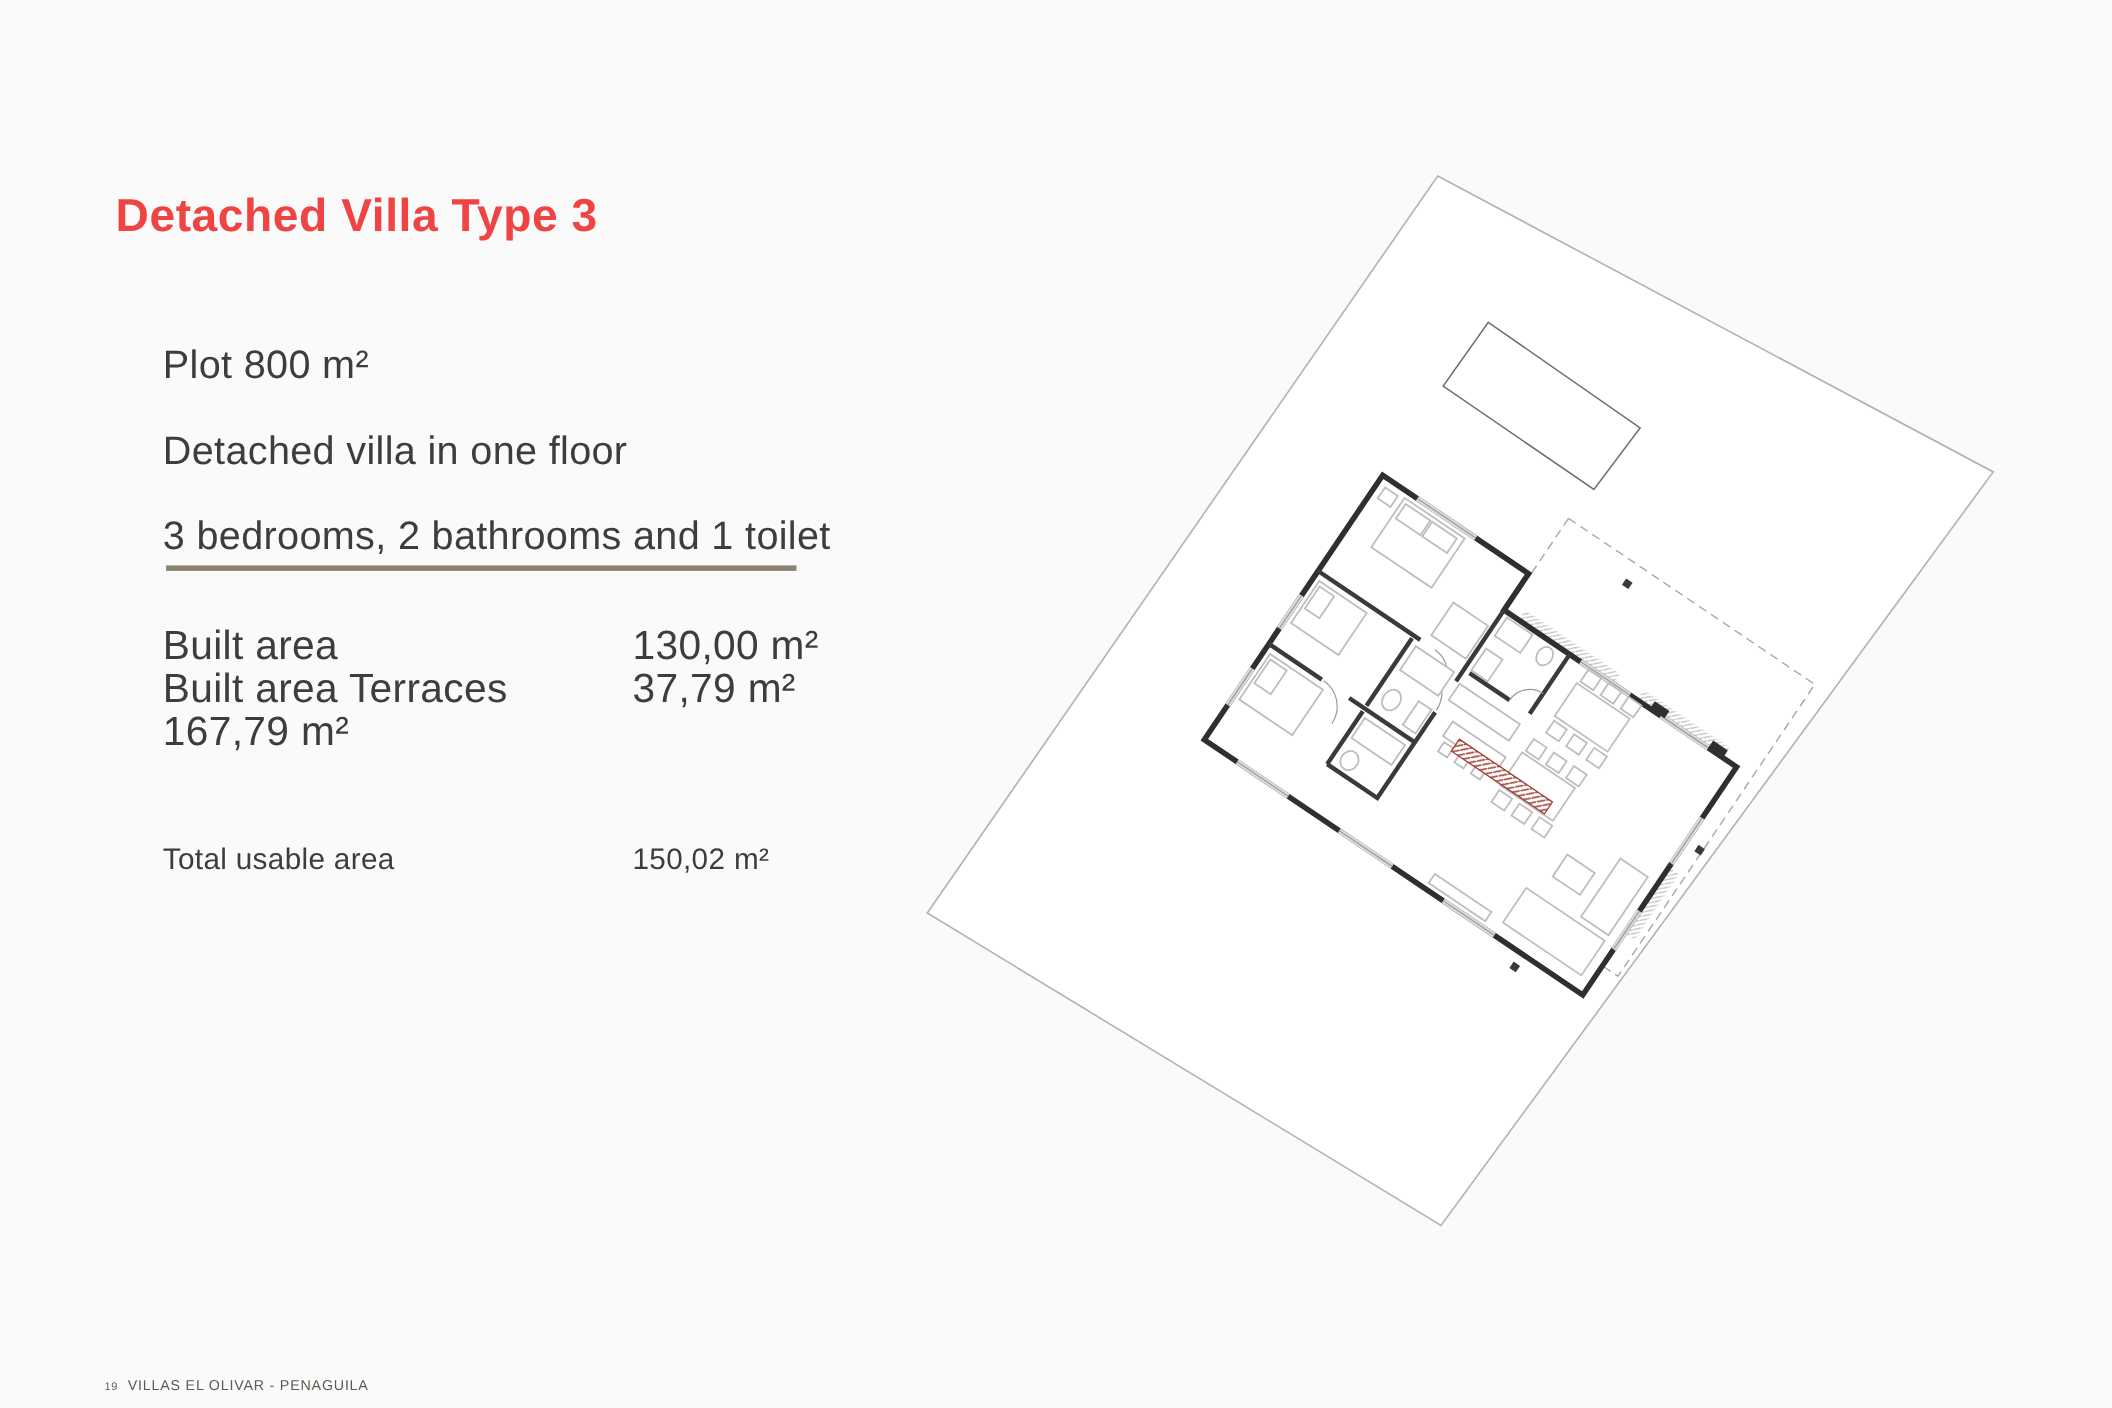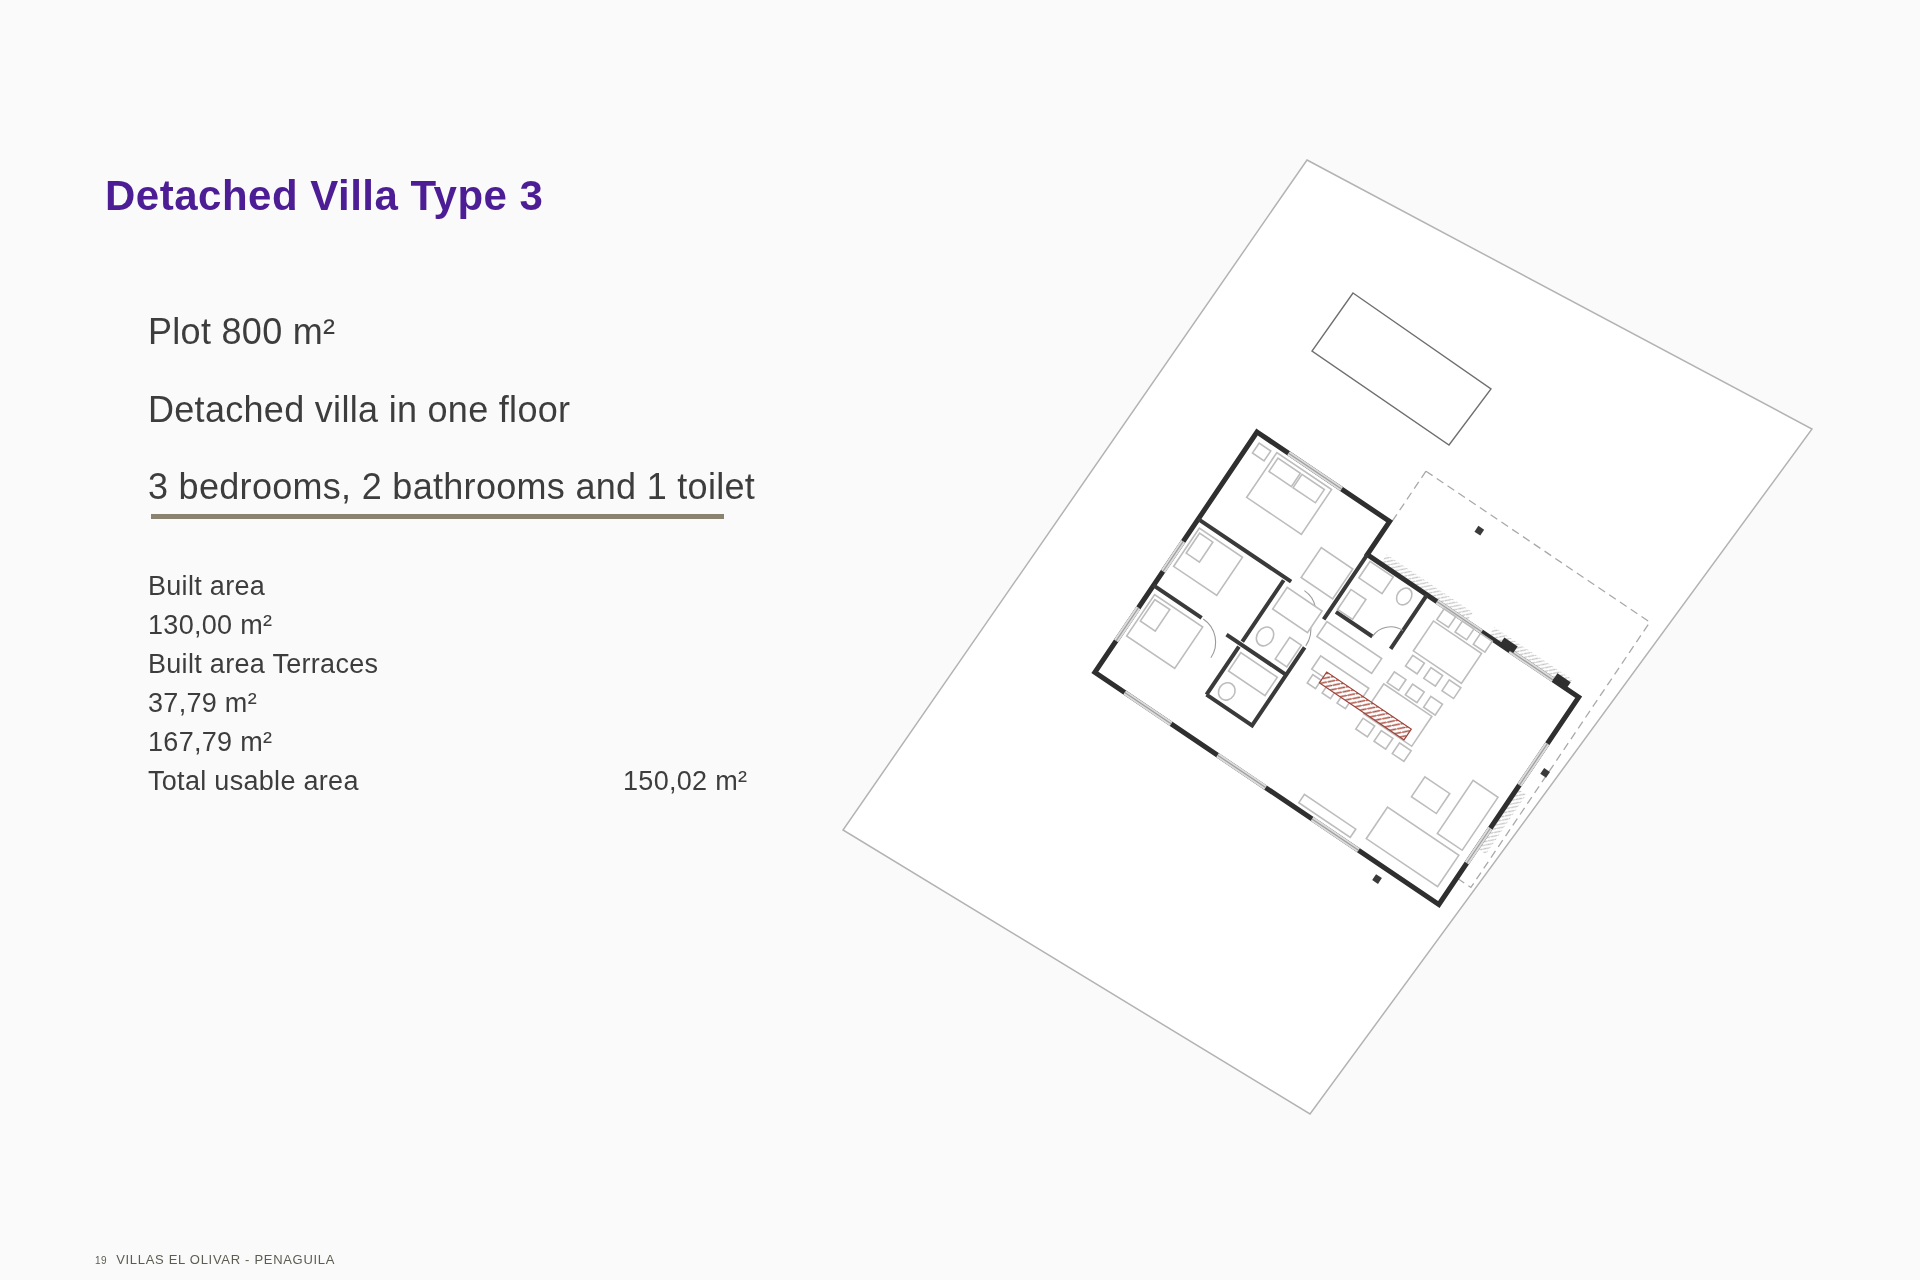--- a/index.html
+++ b/index.html
@@ -16,21 +16,21 @@
     overflow: hidden;
   }
   .page-title {
     position: absolute;
     left: 105px;
     top: 172px;
     margin: 0;
     font-size: 42px;
     font-weight: 700;
     letter-spacing: 0.5px;
-    color: #4c1d95;
+    color: #ef4444;
   }
   .intro {
     position: absolute;
     left: 148px;
     margin: 0;
     font-size: 36px;
     letter-spacing: 0.3px;
     color: #3d3d3d;
   }
   .intro.l1 { top: 311px; }
@@ -46,38 +46,36 @@
   }
   .areas {
     position: absolute;
     left: 148px;
     top: 567px;
     width: 620px;
   }
   .area-row {
     display: flex;
     line-height: 39px;
-    font-size: 27px;
+    font-size: 37px;
     letter-spacing: 0.3px;
     color: #3d3d3d;
-    flex-direction: column;
   }
   .area-row .lbl { width: 427px; }
   .area-row .val { flex: 1; }
   .area-total {
     position: absolute;
     left: 148px;
     top: 762px;
     width: 620px;
     display: flex;
     font-size: 27px;
     letter-spacing: 0.3px;
     line-height: 39px;
     color: #3d3d3d;
-    gap: 48px;
   }
   .area-total .lbl { width: 427px; }
   .footer {
     position: absolute;
     left: 95px;
     top: 1252px;
     display: flex;
     align-items: baseline;
     gap: 9px;
     color: #5c5c52;

